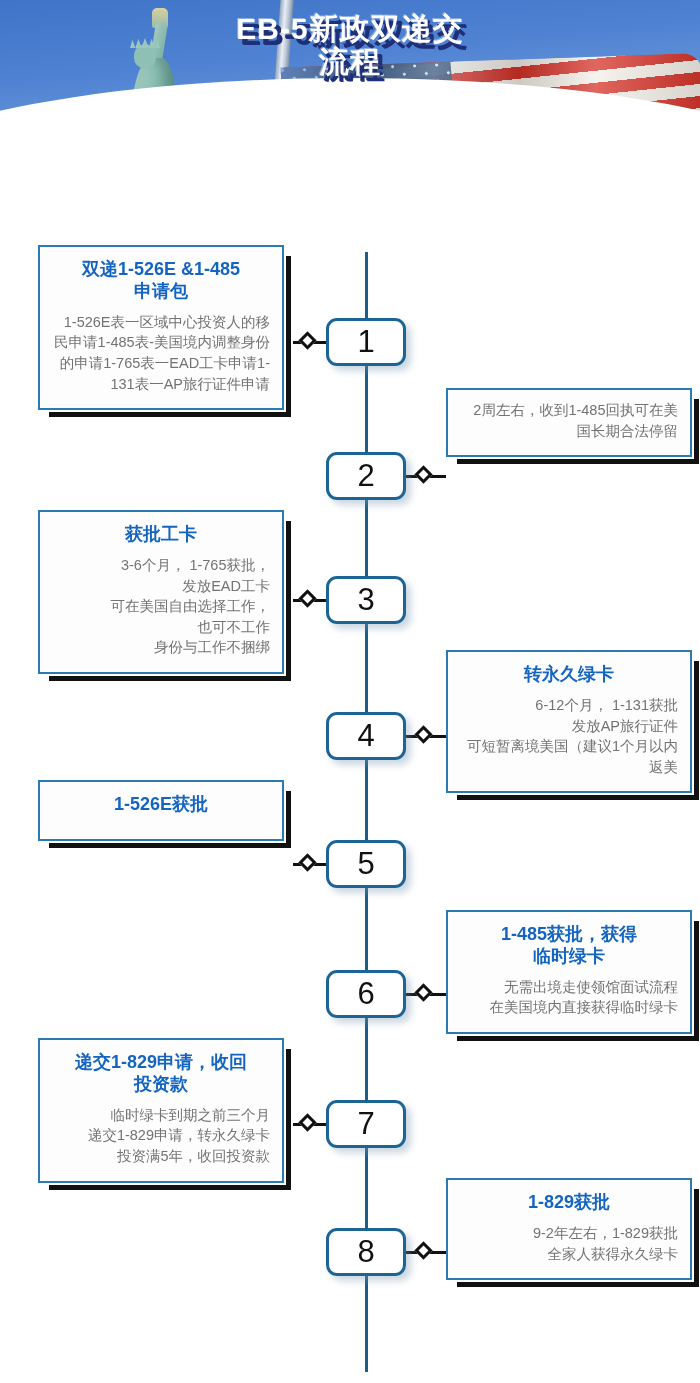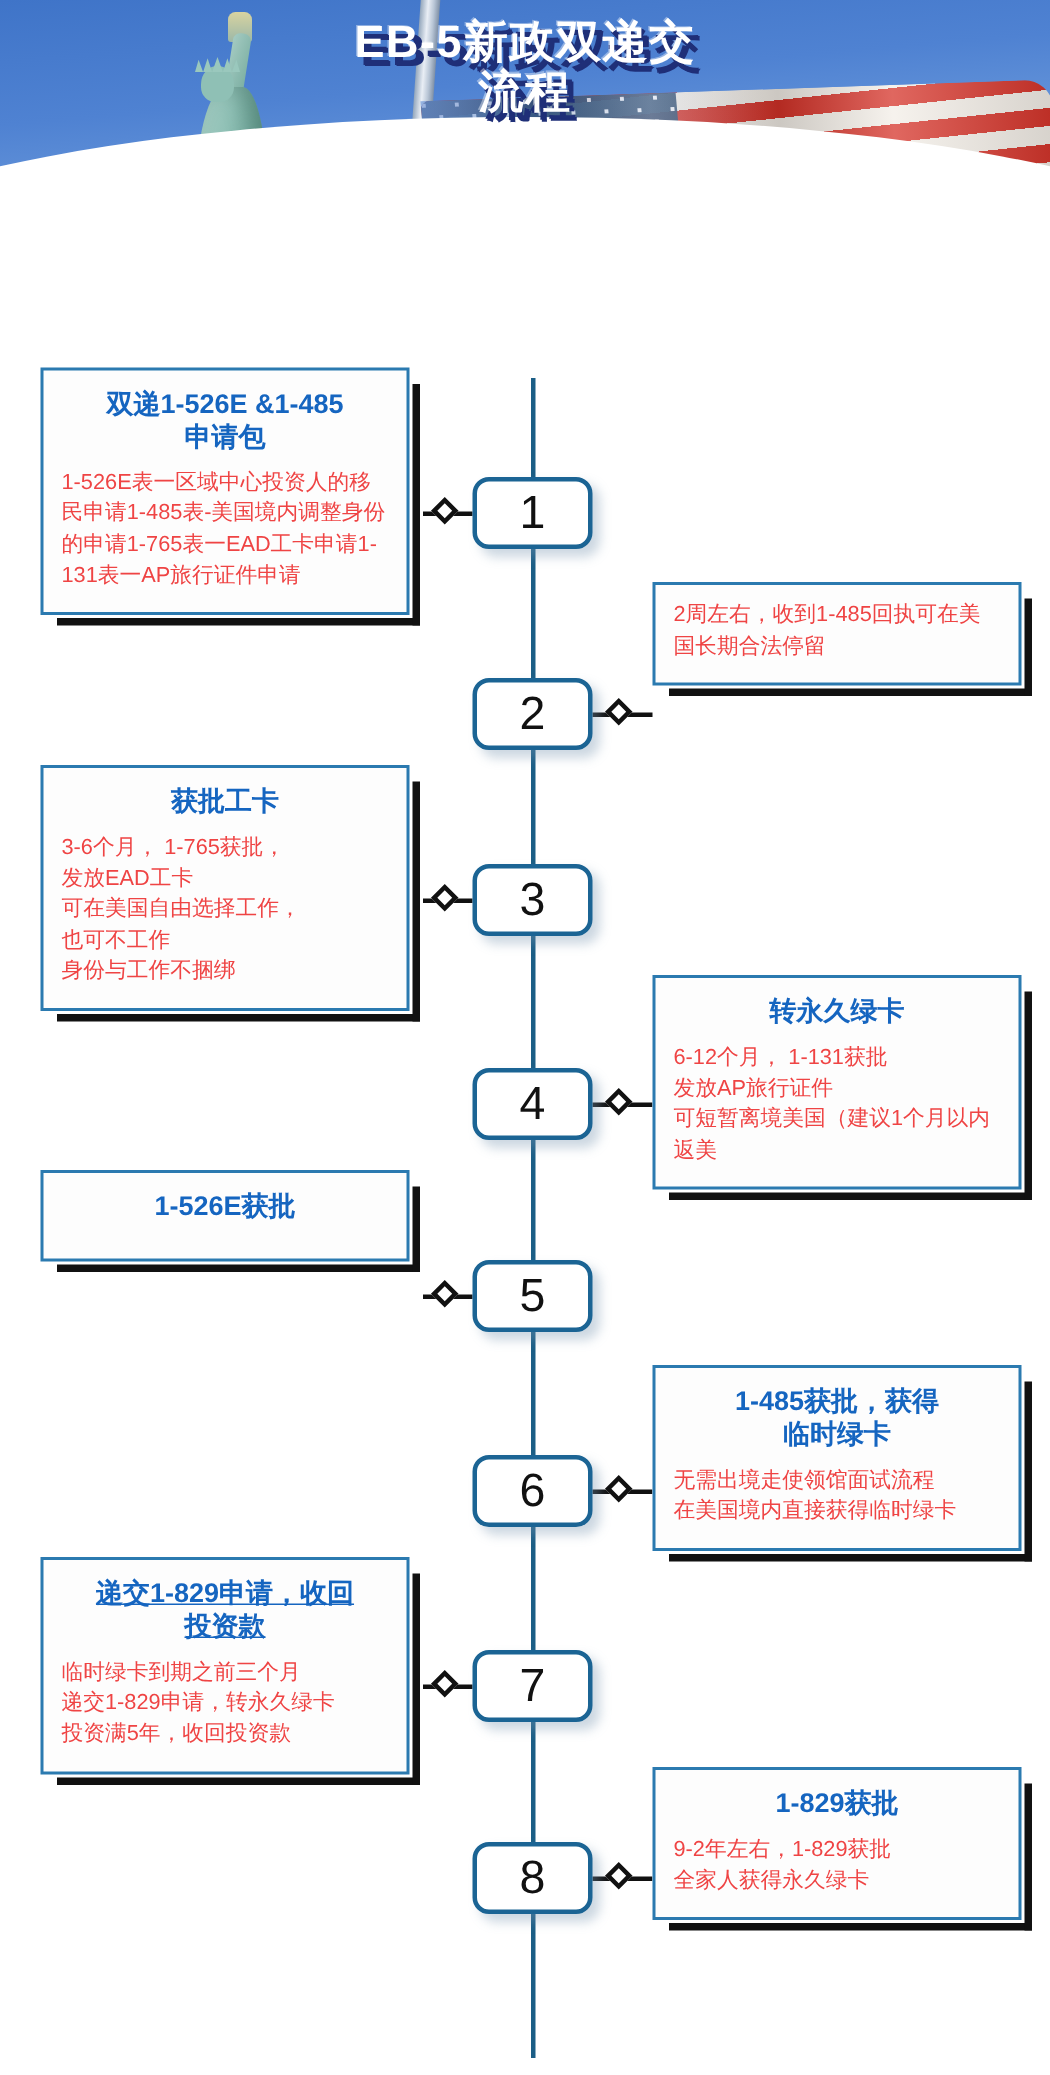--- a/index.html
+++ b/index.html
@@ -104,21 +104,21 @@
     text-align:center;
     font-size:30px;line-height:1.03;font-weight:bold;
     color:#ffffff;
     letter-spacing:1px;
     text-shadow:4px 5px 0 #1f2f78, 5px 6px 0 #1f2f78, -1px -1px 0 rgba(255,255,255,.4);
     z-index:6;
   }
   .header-title .l2{display:block;margin-top:2px;}
 
   
-  .flow{position:absolute;left:5px;top:200px;width:676px;height:1183px;}
+  .flow{position:absolute;left:16px;top:200px;width:676px;height:1183px;}
   .spine{
     position:absolute;left:349px;top:52px;width:3px;height:1120px;
     background:#1b5e86;
   }
 
   
   .node{
     position:absolute;width:80px;height:48px;left:310px;
     background:#ffffff;
     border:3px solid #1b6494;
@@ -149,24 +149,24 @@
   }
   .card-title{
     color:#1565c0;
     font-weight:bold;
     font-size:18px;
     line-height:1.22;
     text-align:center;
     margin:2px 0 9px 0;
   }
   .card-body{
-    color:#ef4444;
+    color:#737373;
     font-size:14.5px;
     line-height:1.42;
-    text-align:left;
+    text-align:right;
     white-space:pre-line;
   }
 
   
   .conn{position:absolute;height:3px;background:#111111;z-index:3;}
   .diamond{
     position:absolute;width:13px;height:13px;
     background:#ffffff;
     border:3px solid #111111;
     box-sizing:border-box;
@@ -251,21 +251,21 @@
       <div class="card" style="left: 430px; top: 710px;">
         <div class="card-title" style="white-space: pre-line;">1-485获批，获得
 临时绿卡</div>
         <div class="card-body">无需出境走使领馆面试流程
 在美国境内直接获得临时绿卡</div>
       </div>
       <div class="node" style="top: 770px;">6</div>
       <div class="conn" style="left: 390px; width: 40px; top: 793px;"></div>
       <div class="diamond" style="left: 401px; top: 786px;"></div>
       <div class="card" style="left: 22px; top: 838px;">
-        <div class="card-title" style="white-space: pre-line; text-decoration: underline;">递交1-829申请，收回
+        <div class="card-title" style="white-space: pre-line;">递交1-829申请，收回
 投资款</div>
         <div class="card-body">临时绿卡到期之前三个月
 递交1-829申请，转永久绿卡
 投资满5年，收回投资款</div>
       </div>
       <div class="node" style="top: 900px;">7</div>
       <div class="conn" style="left: 277px; width: 33px; top: 923px;"></div>
       <div class="diamond" style="left: 284.5px; top: 916px;"></div>
       <div class="card" style="left: 430px; top: 978px;">
         <div class="card-title" style="white-space: pre-line;">1-829获批</div>

